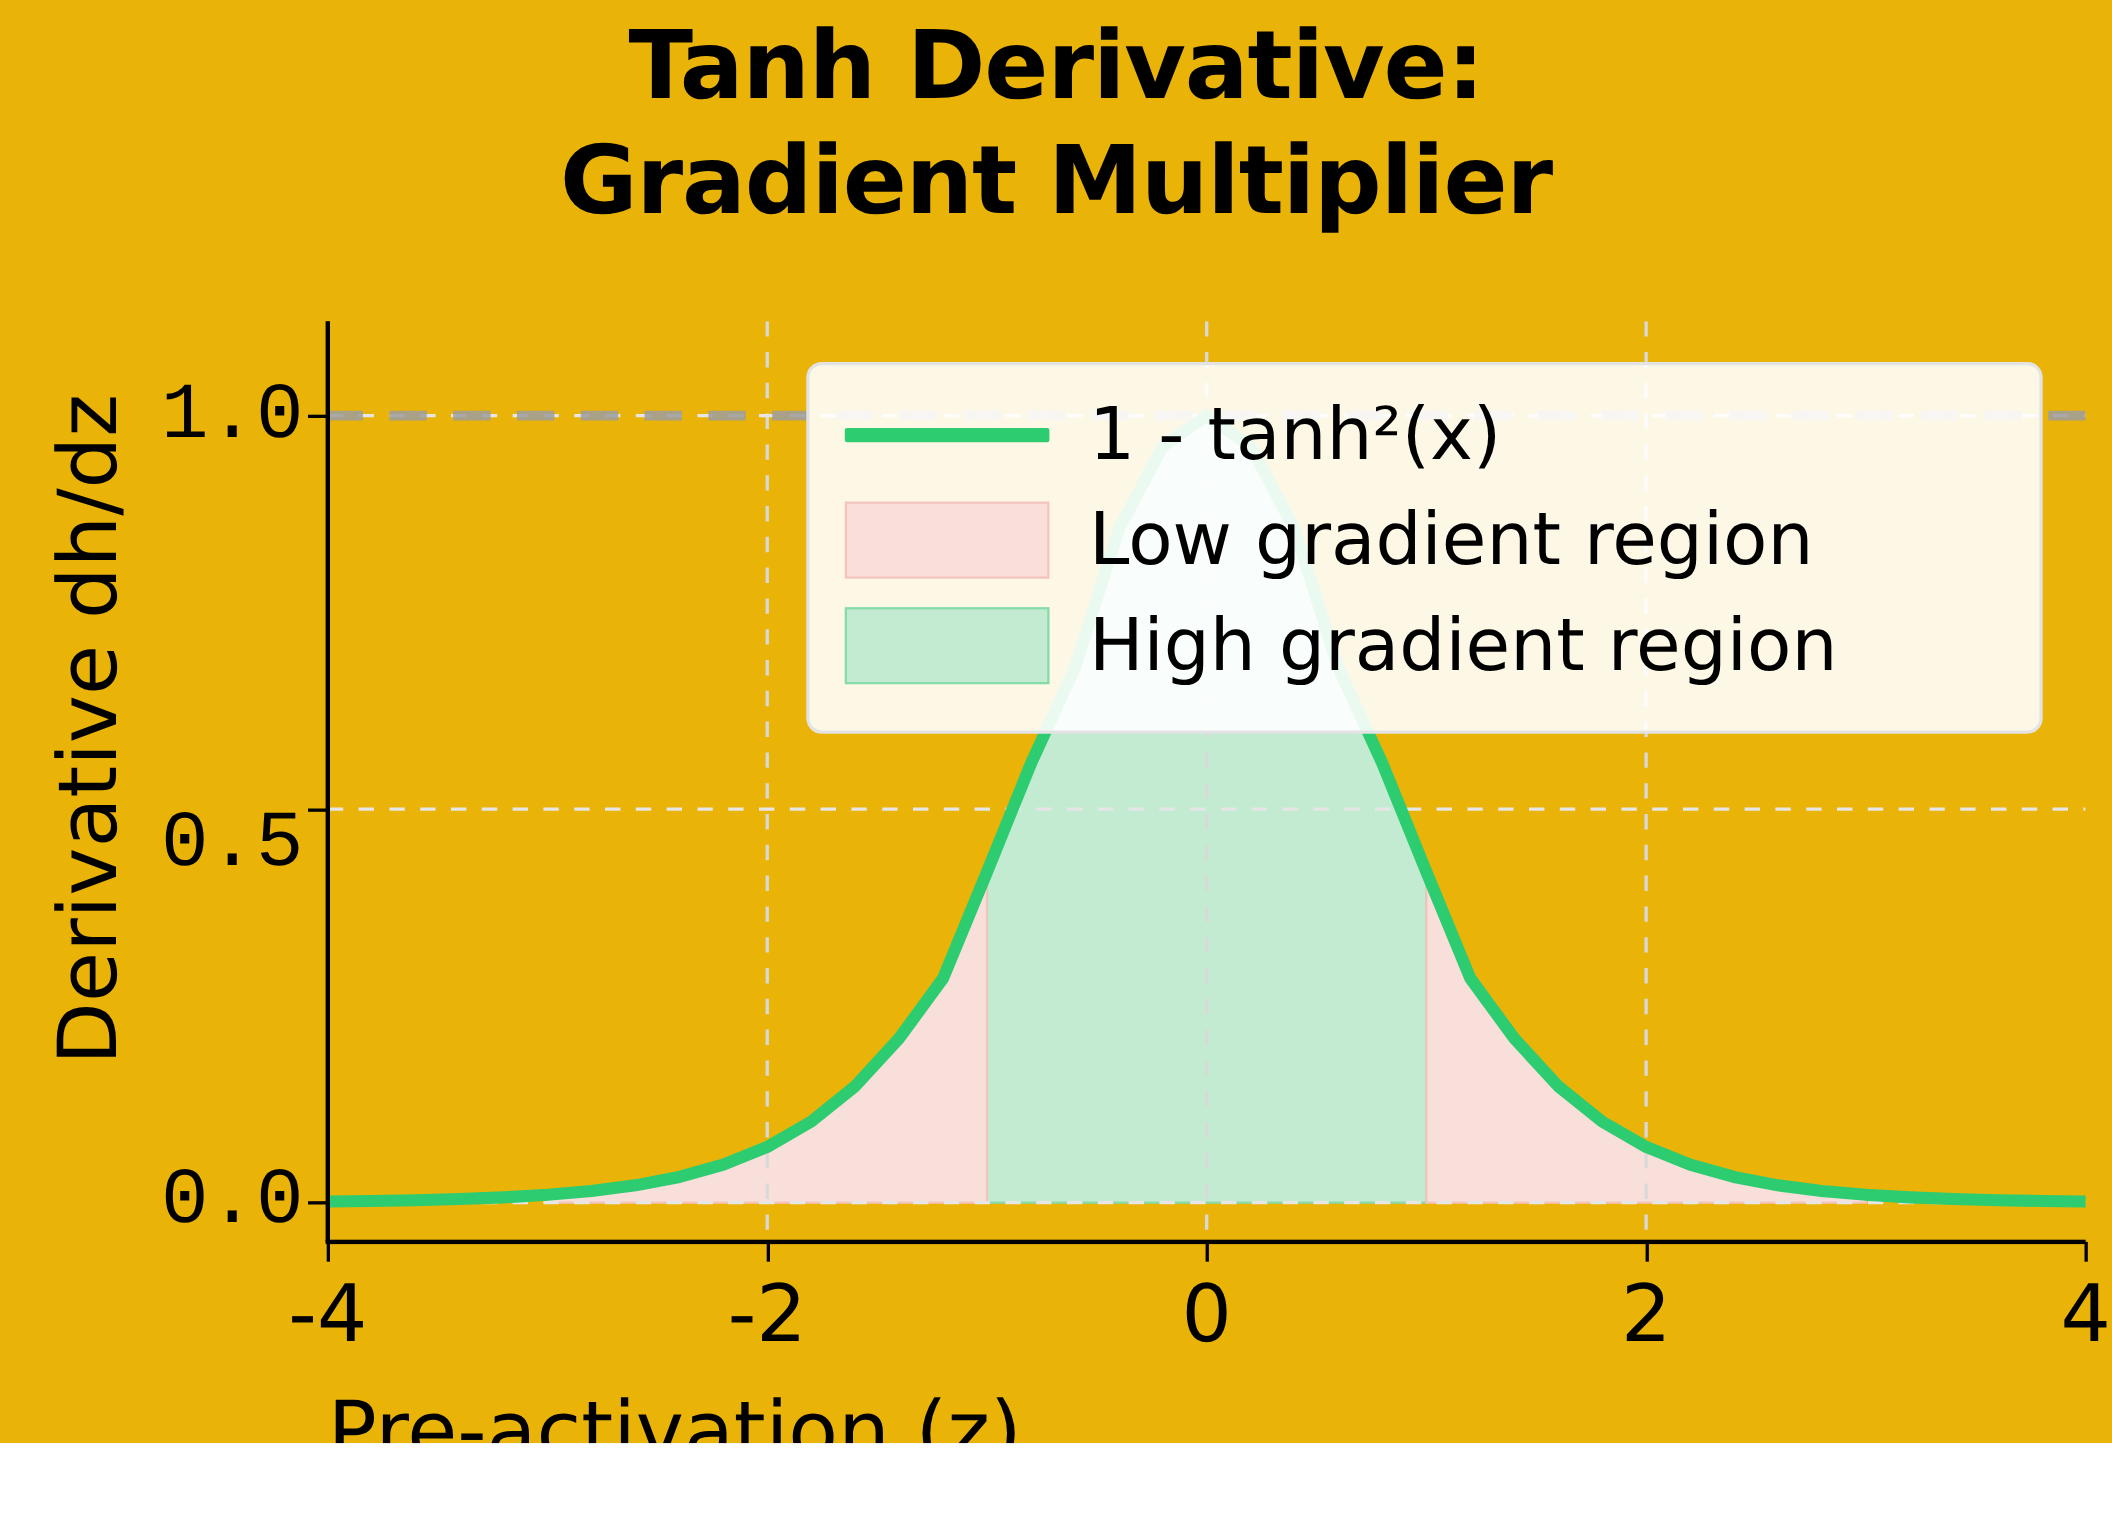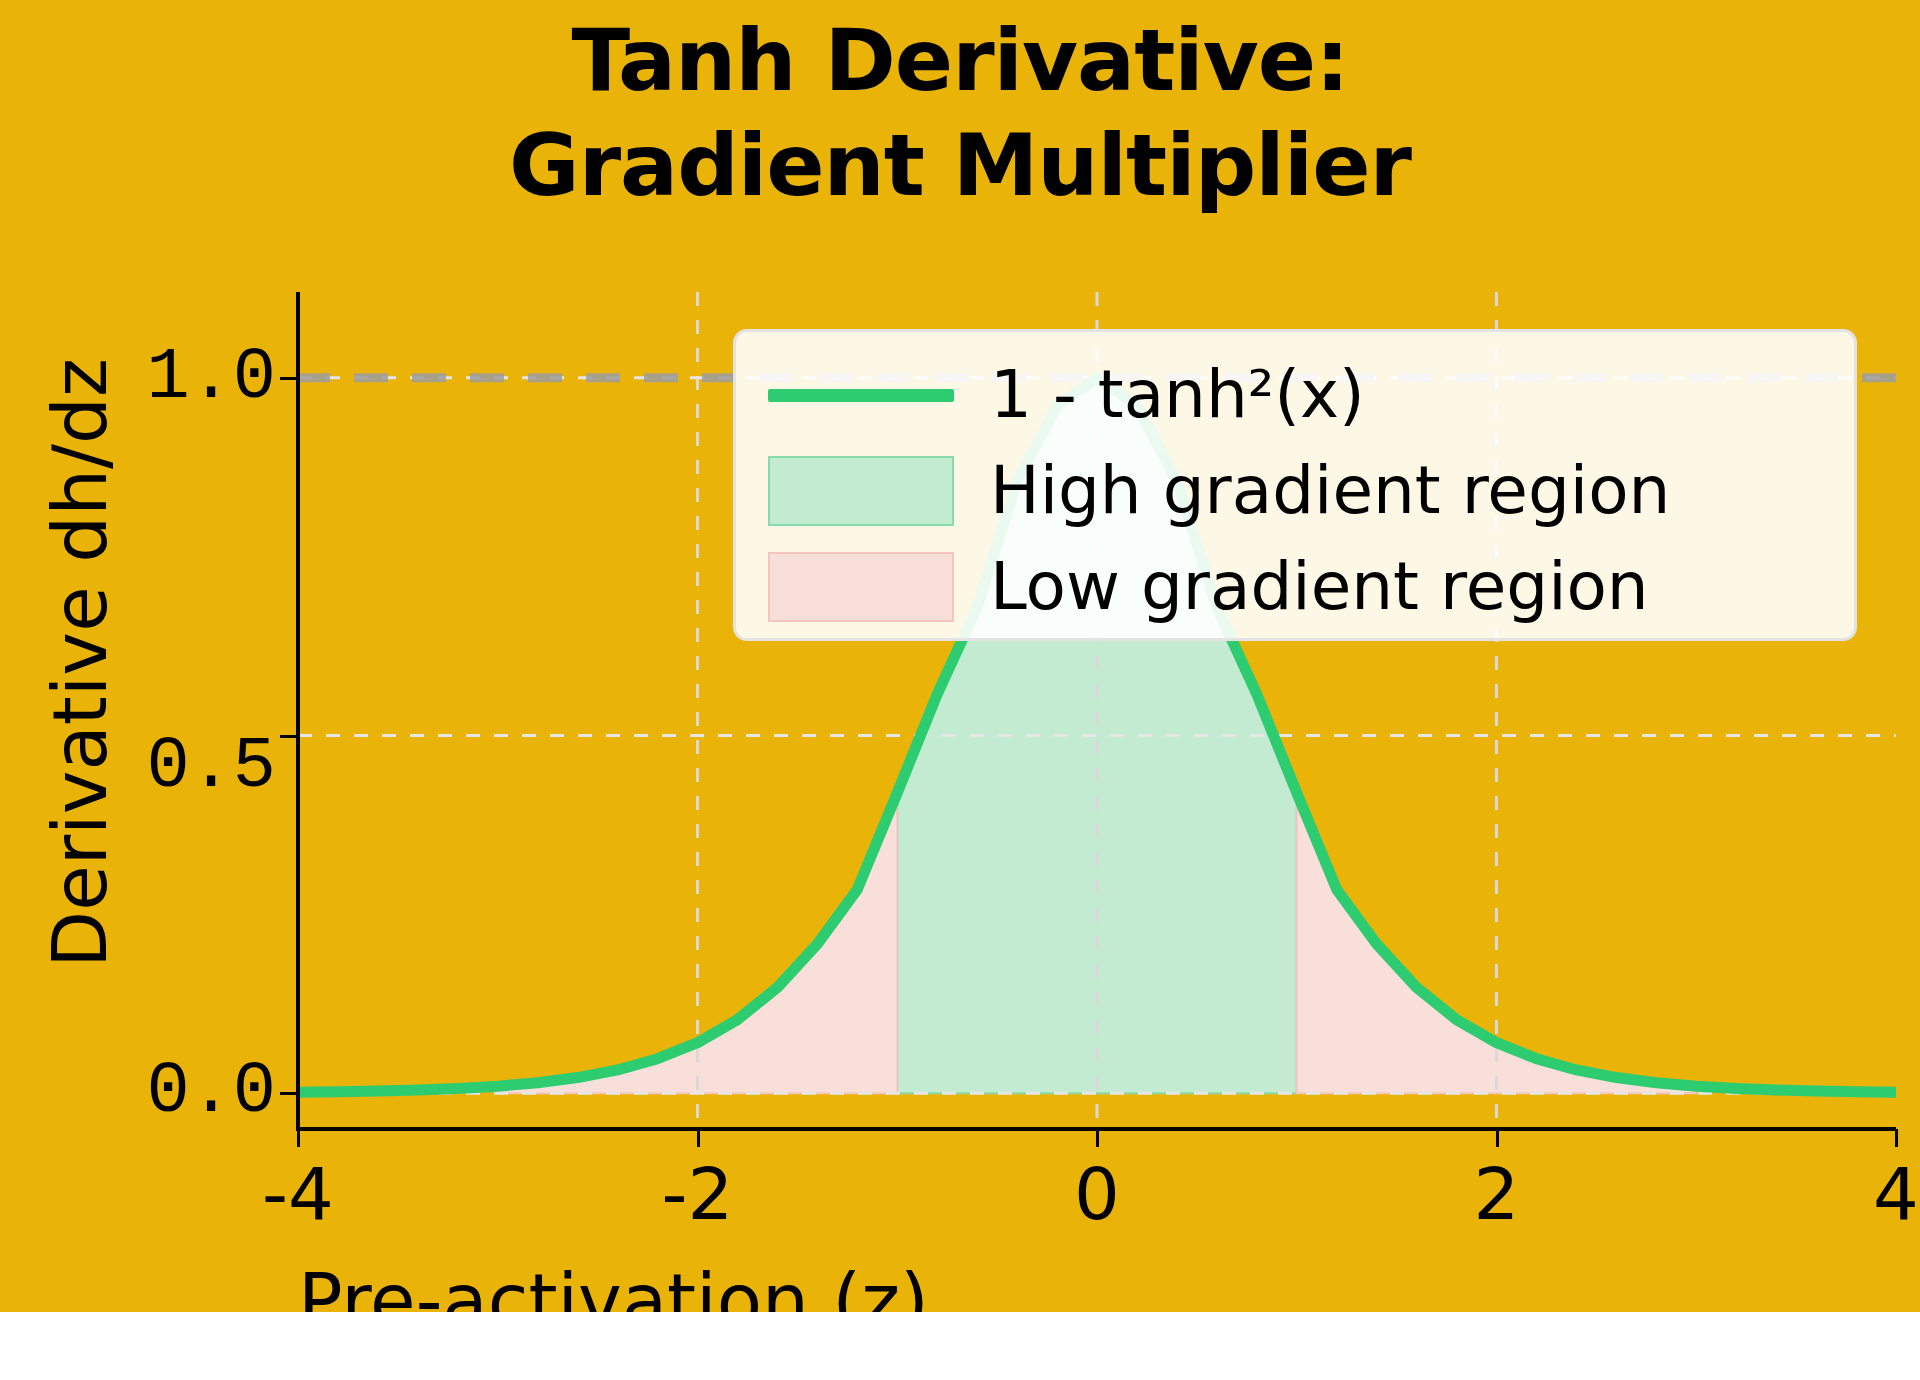--- a/index.html
+++ b/index.html
@@ -113,21 +113,21 @@
   
   #legend {
     position: absolute;
     left: 733px;
     top: 329px;
     width: 1124px;
     box-sizing: border-box;
     background: rgba(255,255,255,0.90);
     border: 3px solid #e3e3e3;
     border-radius: 14px;
-    padding: 26px 30px 14px 30px;
+    padding: 26px 30px 40px 30px;
     display: flex;
     flex-direction: column;
     gap: 22px;
     z-index: 40;
   }
   .legend-row {
     display: flex;
     align-items: center;
     gap: 34px;
     height: 74px;
@@ -220,25 +220,25 @@
 
   <div id="legend">
     <div class="legend-row">
       <span class="legend-swatch-box">
         <span class="legend-line" id="lg-line-0" style="background: rgb(46, 204, 113);"></span>
       </span>
       <span class="legend-text">1 - tanh²(x)</span>
     </div>
     <div class="legend-row">
       <span class="legend-swatch-box">
+        <span class="legend-patch" id="lg-patch-2" style="background: rgb(249, 223, 218); border: 2px solid rgb(243, 197, 190);"></span>
+      </span>
+      <span class="legend-text">Low gradient region</span>
+    </div>
+    <div class="legend-row">
+      <span class="legend-swatch-box">
         <span class="legend-patch" id="lg-patch-1" style="background: rgb(195, 235, 210); border: 2px solid rgb(134, 220, 168);"></span>
       </span>
       <span class="legend-text">High gradient region</span>
     </div>
-    <div class="legend-row">
-      <span class="legend-swatch-box">
-        <span class="legend-patch" id="lg-patch-2" style="background: rgb(249, 223, 218); border: 2px solid rgb(243, 197, 190);"></span>
-      </span>
-      <span class="legend-text">Low gradient region</span>
-    </div>
   </div>
 
 </div>
 
 </body></html>

